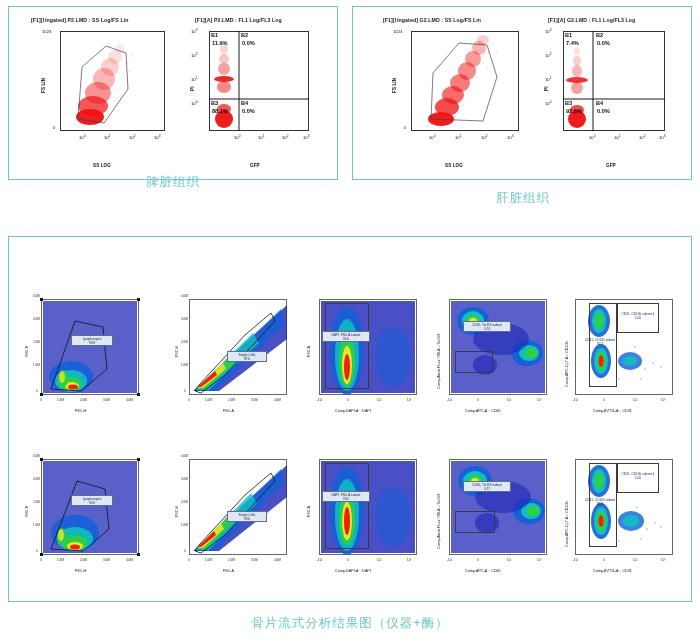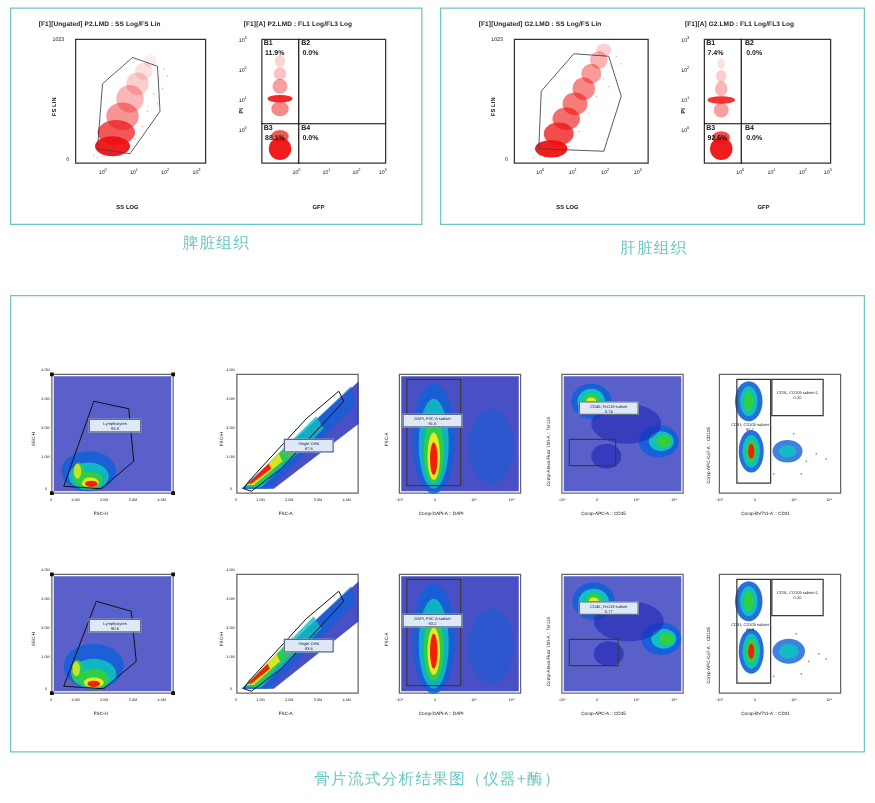--- a/index.html
+++ b/index.html
@@ -204,21 +204,21 @@
   <div class="tick" style="left:192px;top:69px;">10<sup>1</sup></div>
   <div class="tick" style="left:192px;top:93px;">10<sup>0</sup></div>
   <div class="axlabel vert" style="left:191px;top:84px;">PI</div>
   <div class="tick" style="left:236px;top:127px;">10<sup>0</sup></div>
   <div class="tick" style="left:261px;top:127px;">10<sup>1</sup></div>
   <div class="tick" style="left:286px;top:127px;">10<sup>2</sup></div>
   <div class="tick" style="left:306px;top:127px;">10<sup>3</sup></div>
   <div class="axlabel" style="left:253px;top:156px;">GFP</div>
 </div>
 
-<div class="caption" style="left:108px;top:186px;width:130px;">脾脏组织</div>
+<div class="caption" style="left:108px;top:174px;width:130px;">脾脏组织</div>
 <div class="caption" style="left:458px;top:190px;width:130px;">肝脏组织</div>
 
 <div class="panel" id="panel-bone">
 
   <div class="bp" style="left:32px;top:62px;width:98px;height:96px;">
     <div class="box"></div>
     <svg class="dots" viewBox="0 0 98 96" preserveAspectRatio="none">
       <rect x="2" y="2" width="94" height="92" fill="#1b23b5" opacity=".72"></rect>
       <ellipse cx="30" cy="78" rx="22" ry="16" fill="#1060d8" opacity=".85"></ellipse>
       <ellipse cx="30" cy="82" rx="16" ry="11" fill="#10c0c0" opacity=".9"></ellipse>

